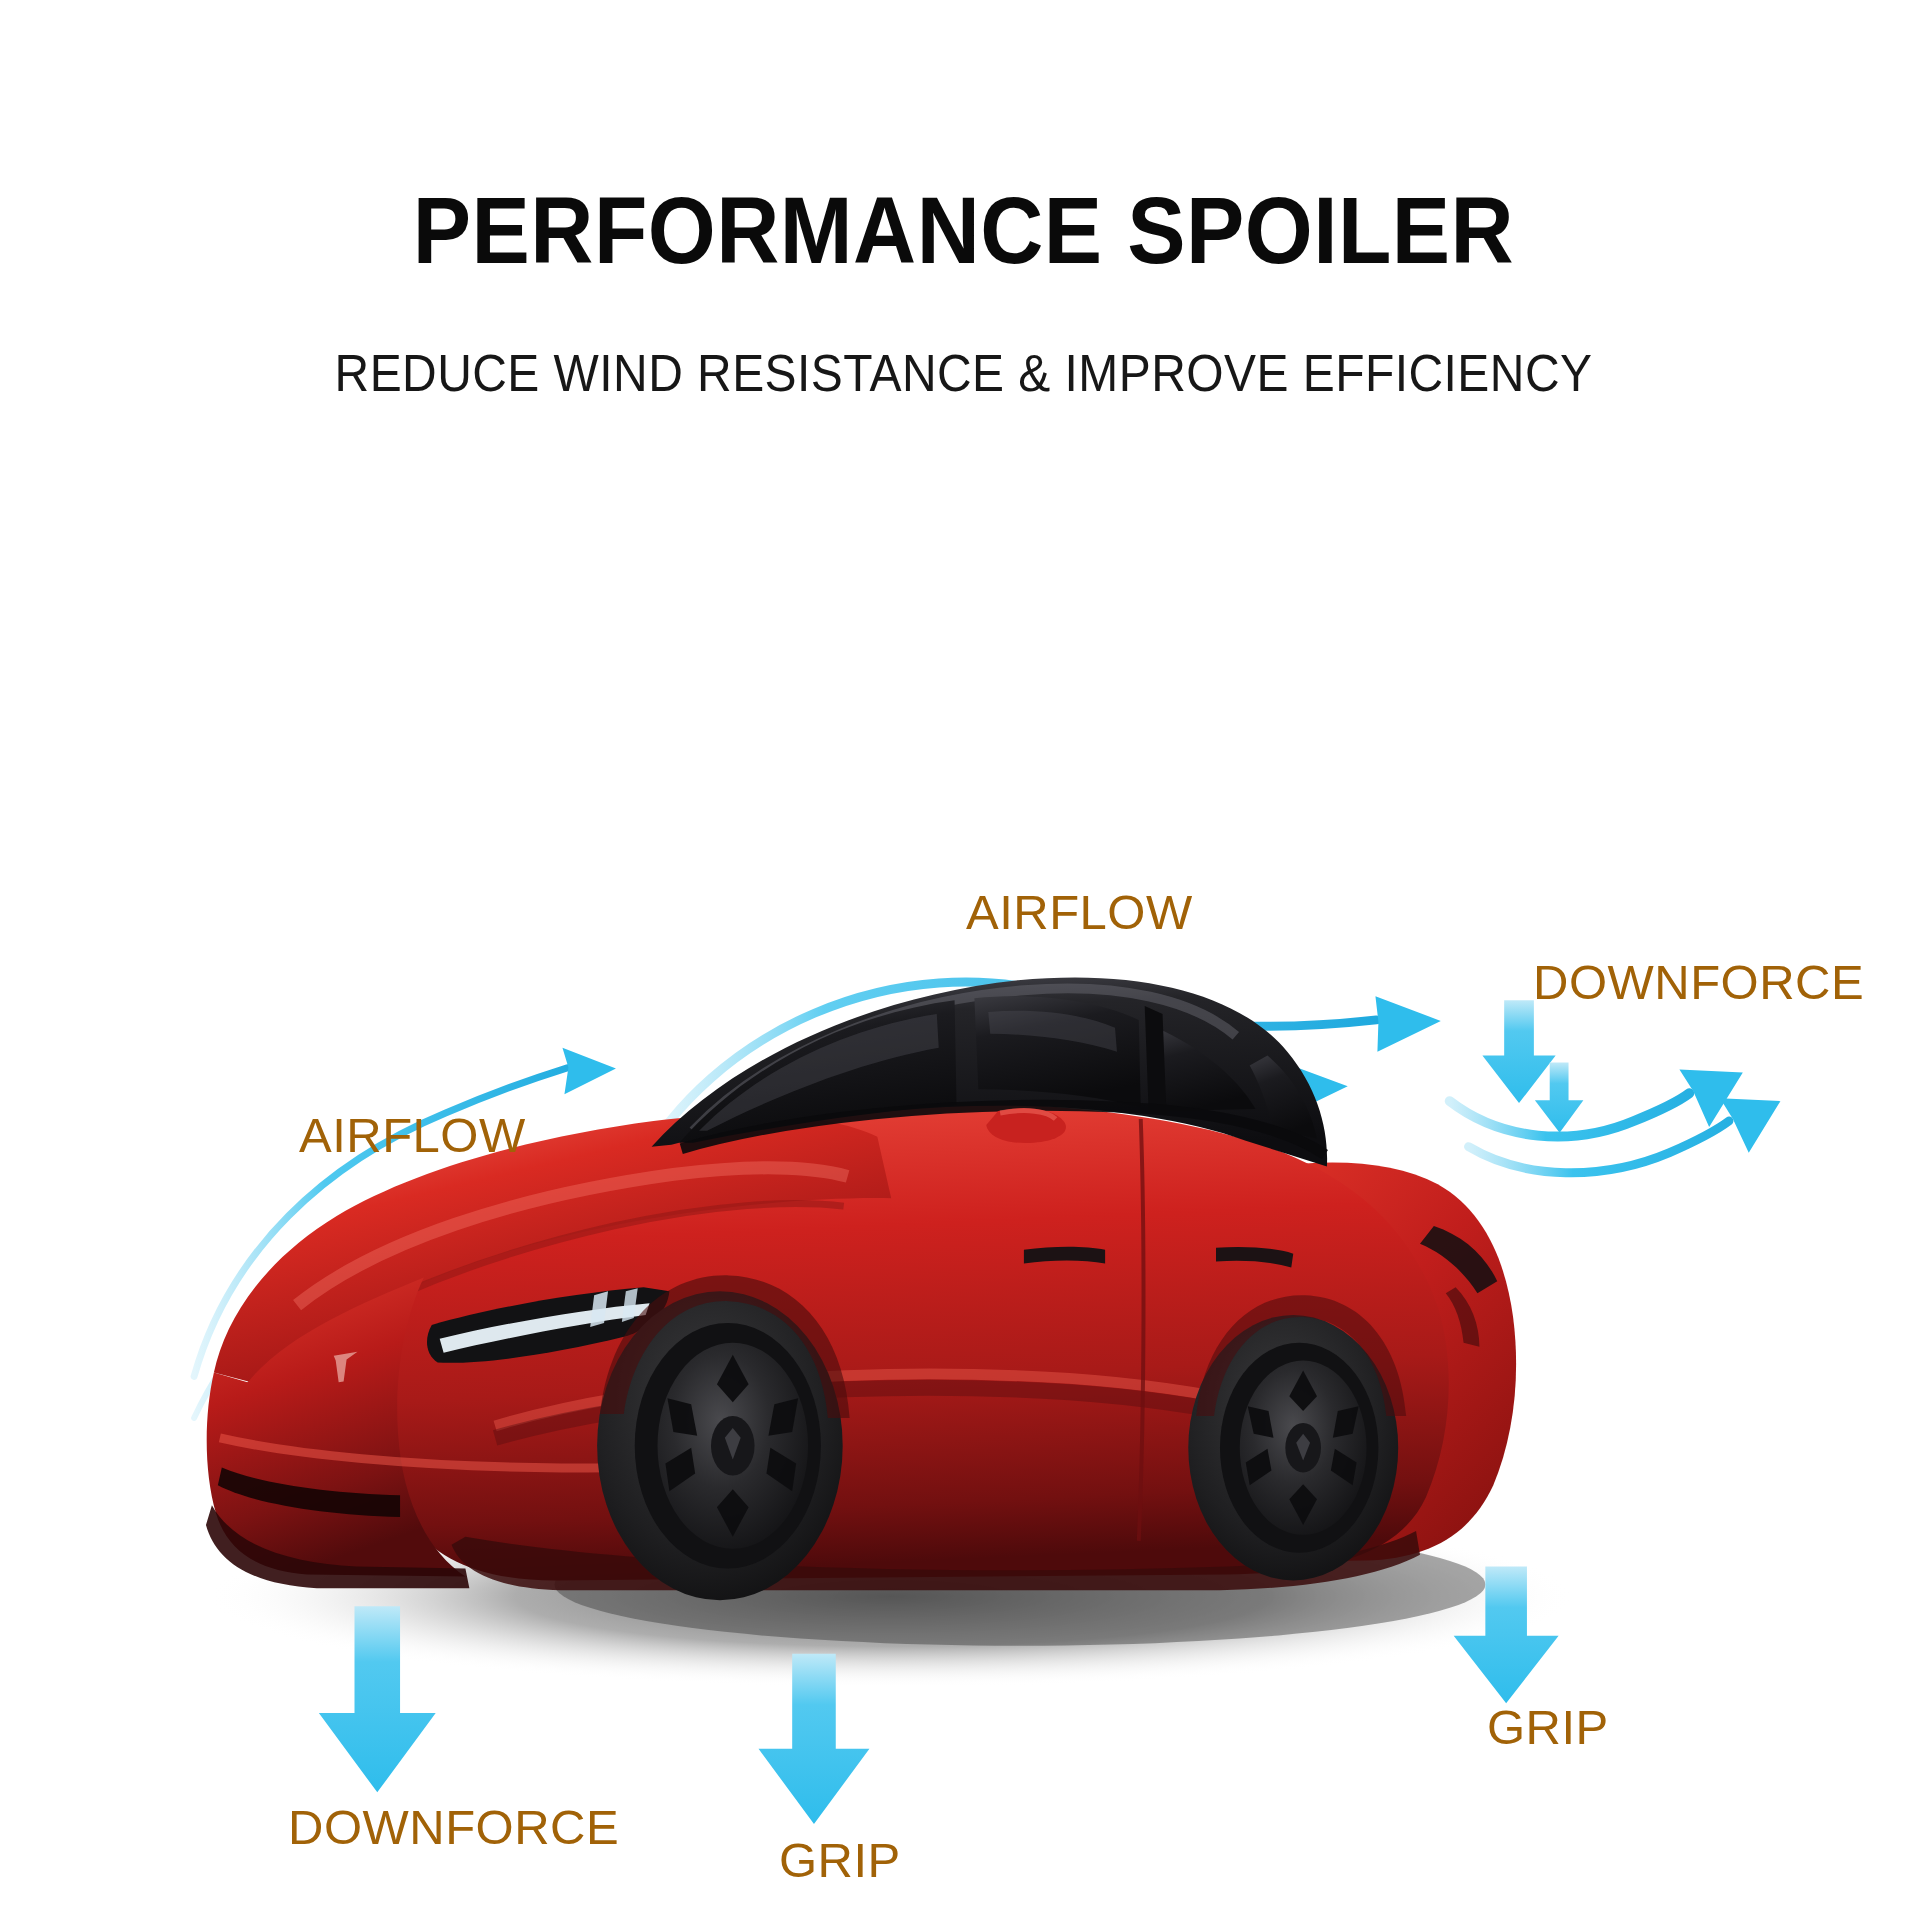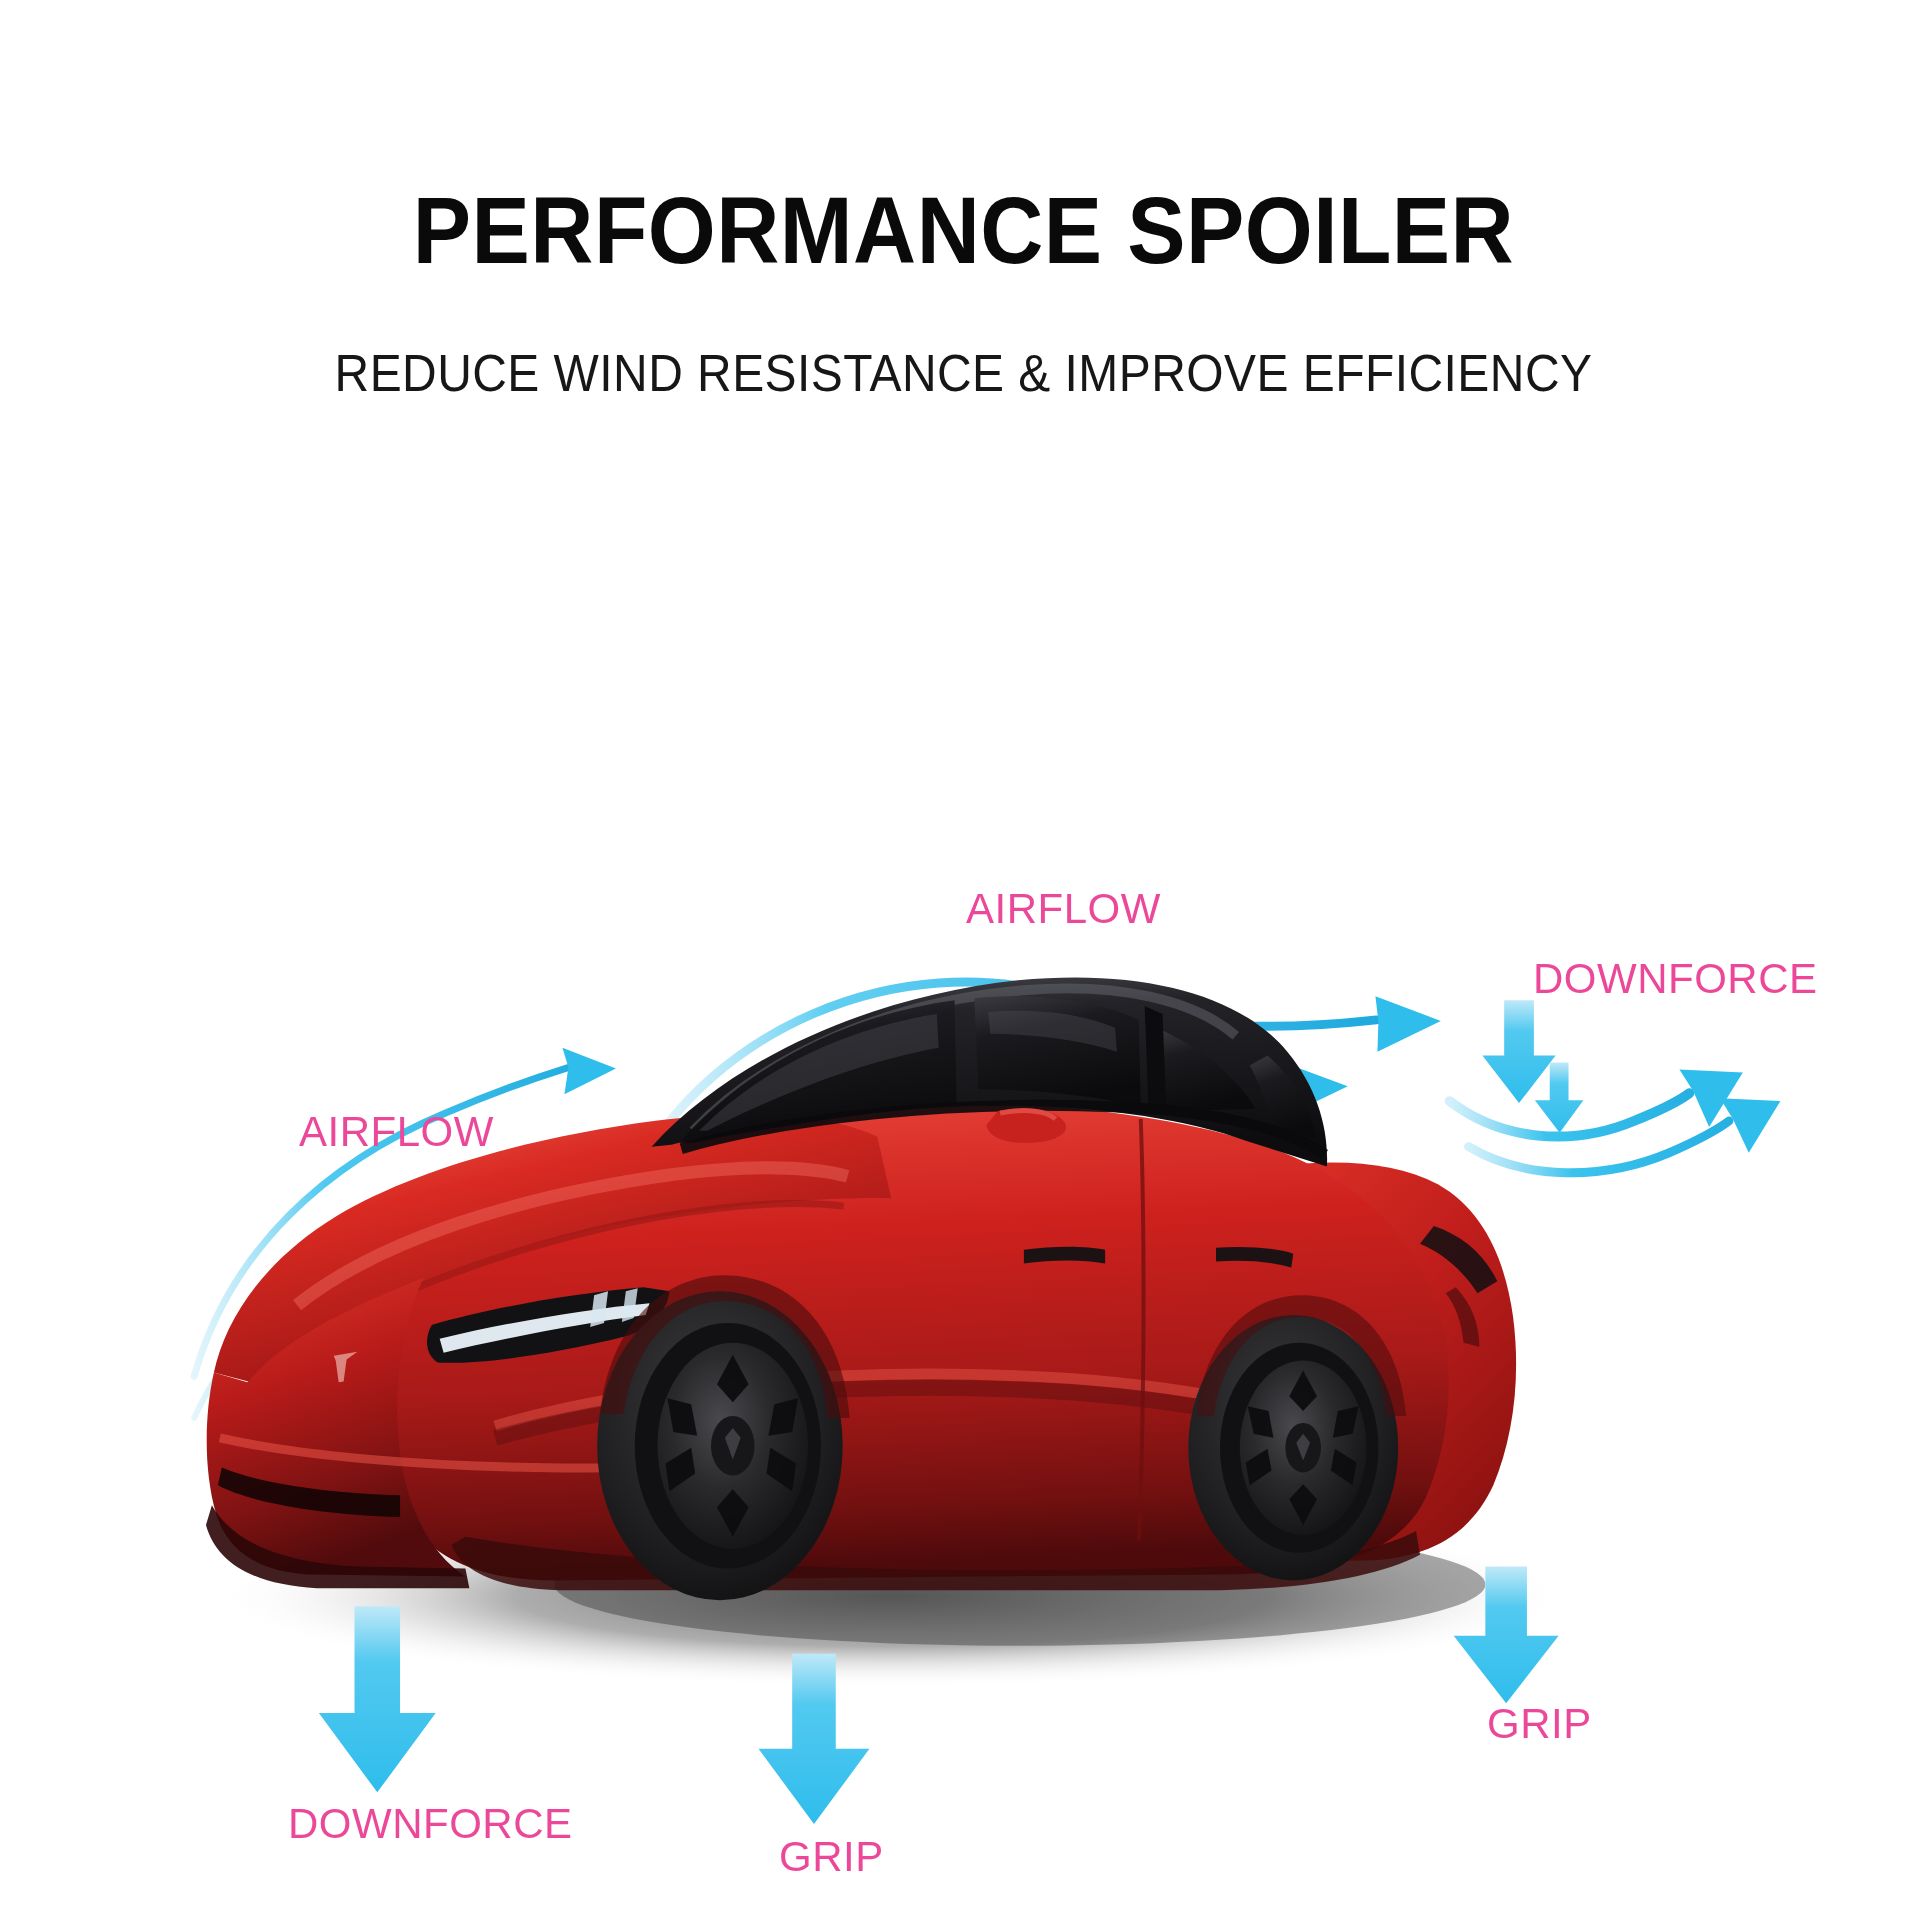--- a/index.html
+++ b/index.html
@@ -13,21 +13,21 @@
     letter-spacing:0.5px; line-height:1; transform:scaleX(.92);
   }
   #subtitle{
     position:absolute; left:0; top:348px; width:1927px;
     text-align:center; font-size:51px; font-weight:400; color:#171717;
     letter-spacing:0.5px; line-height:1; transform:scaleX(.94);
   }
 
   
   .lbl{
-    position:absolute; font-size:42px; color:#ec4899; white-space:nowrap;
+    position:absolute; font-size:49px; color:#a16207; white-space:nowrap;
     letter-spacing:0.5px; line-height:1;
   }
 
   
   #scene{position:absolute; left:0; top:0; width:1927px; height:1927px;}
   #scene svg{position:absolute; left:0; top:0;}
   .flow-svg{width:1927px;height:1927px;pointer-events:none;}
 </style>
 </head>
 <body>

